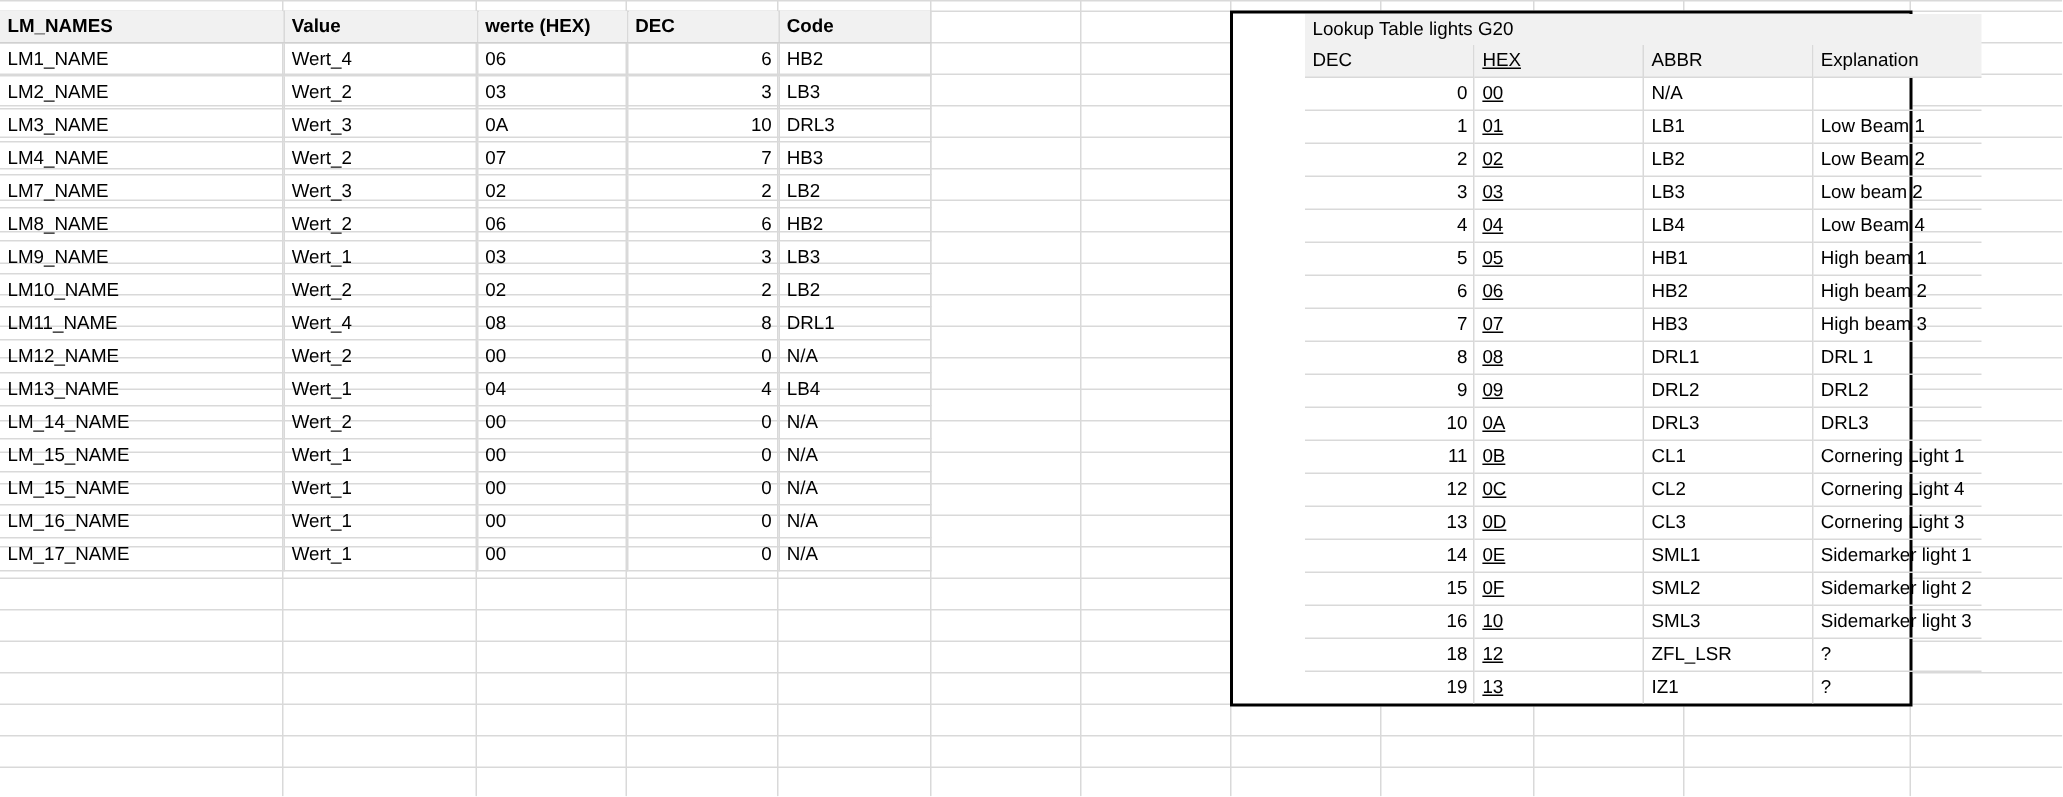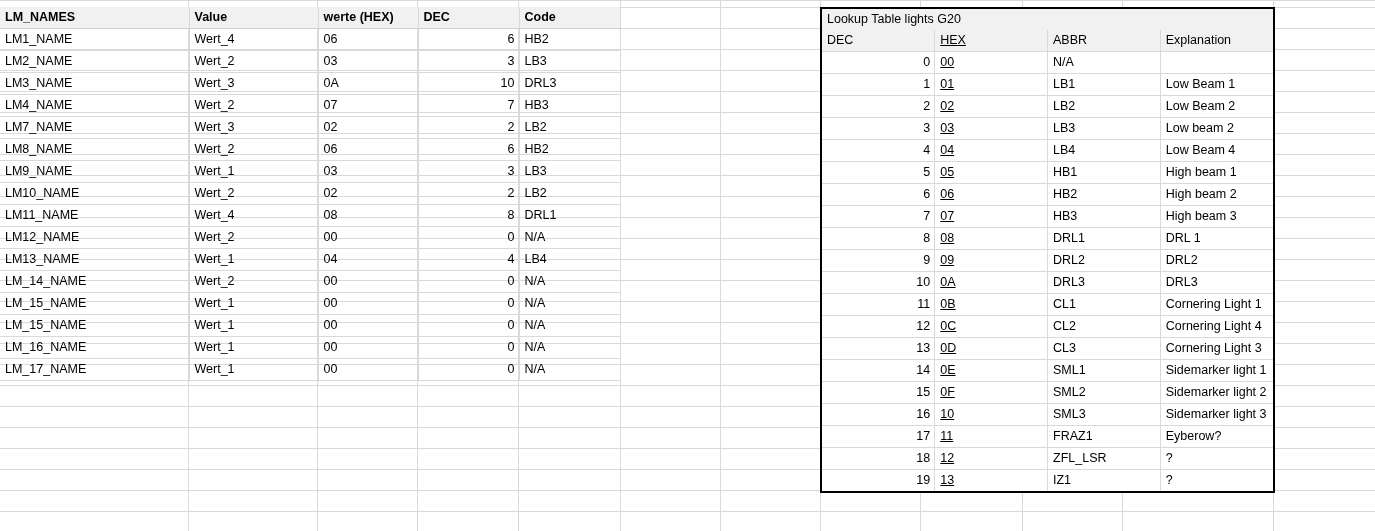--- a/index.html
+++ b/index.html
@@ -88,20 +88,21 @@
     top: 7px;
     width: 455px;
     border: 2px solid #000000;
     box-sizing: border-box;
     background: #ffffff;
   }
   .lookup-table {
     width: 100%;
     border-collapse: collapse;
     table-layout: fixed;
+    margin-left: 48px;
   }
   .lookup-table td, .lookup-table th {
     height: 21px;
     line-height: 21px;
     padding: 0 0 0 5px;
     font-size: 12.5px;
     font-weight: normal;
     text-align: left;
     border-bottom: 1px solid #d9d9d9;
     border-right: 1px solid #d9d9d9;
@@ -410,26 +411,20 @@
             <td class="l-abbr">SML2</td>
             <td class="l-exp">Sidemarker light 2</td>
           </tr>
           <tr>
             <td class="l-dec num">16</td>
             <td class="l-hex">10</td>
             <td class="l-abbr">SML3</td>
             <td class="l-exp">Sidemarker light 3</td>
           </tr>
           <tr>
-            <td class="l-dec num">17</td>
-            <td class="l-hex">11</td>
-            <td class="l-abbr">FRAZ1</td>
-            <td class="l-exp">Eyberow?</td>
-          </tr>
-          <tr>
             <td class="l-dec num">18</td>
             <td class="l-hex">12</td>
             <td class="l-abbr">ZFL_LSR</td>
             <td class="l-exp">?</td>
           </tr>
           <tr>
             <td class="l-dec num">19</td>
             <td class="l-hex">13</td>
             <td class="l-abbr">IZ1</td>
             <td class="l-exp">?</td>

